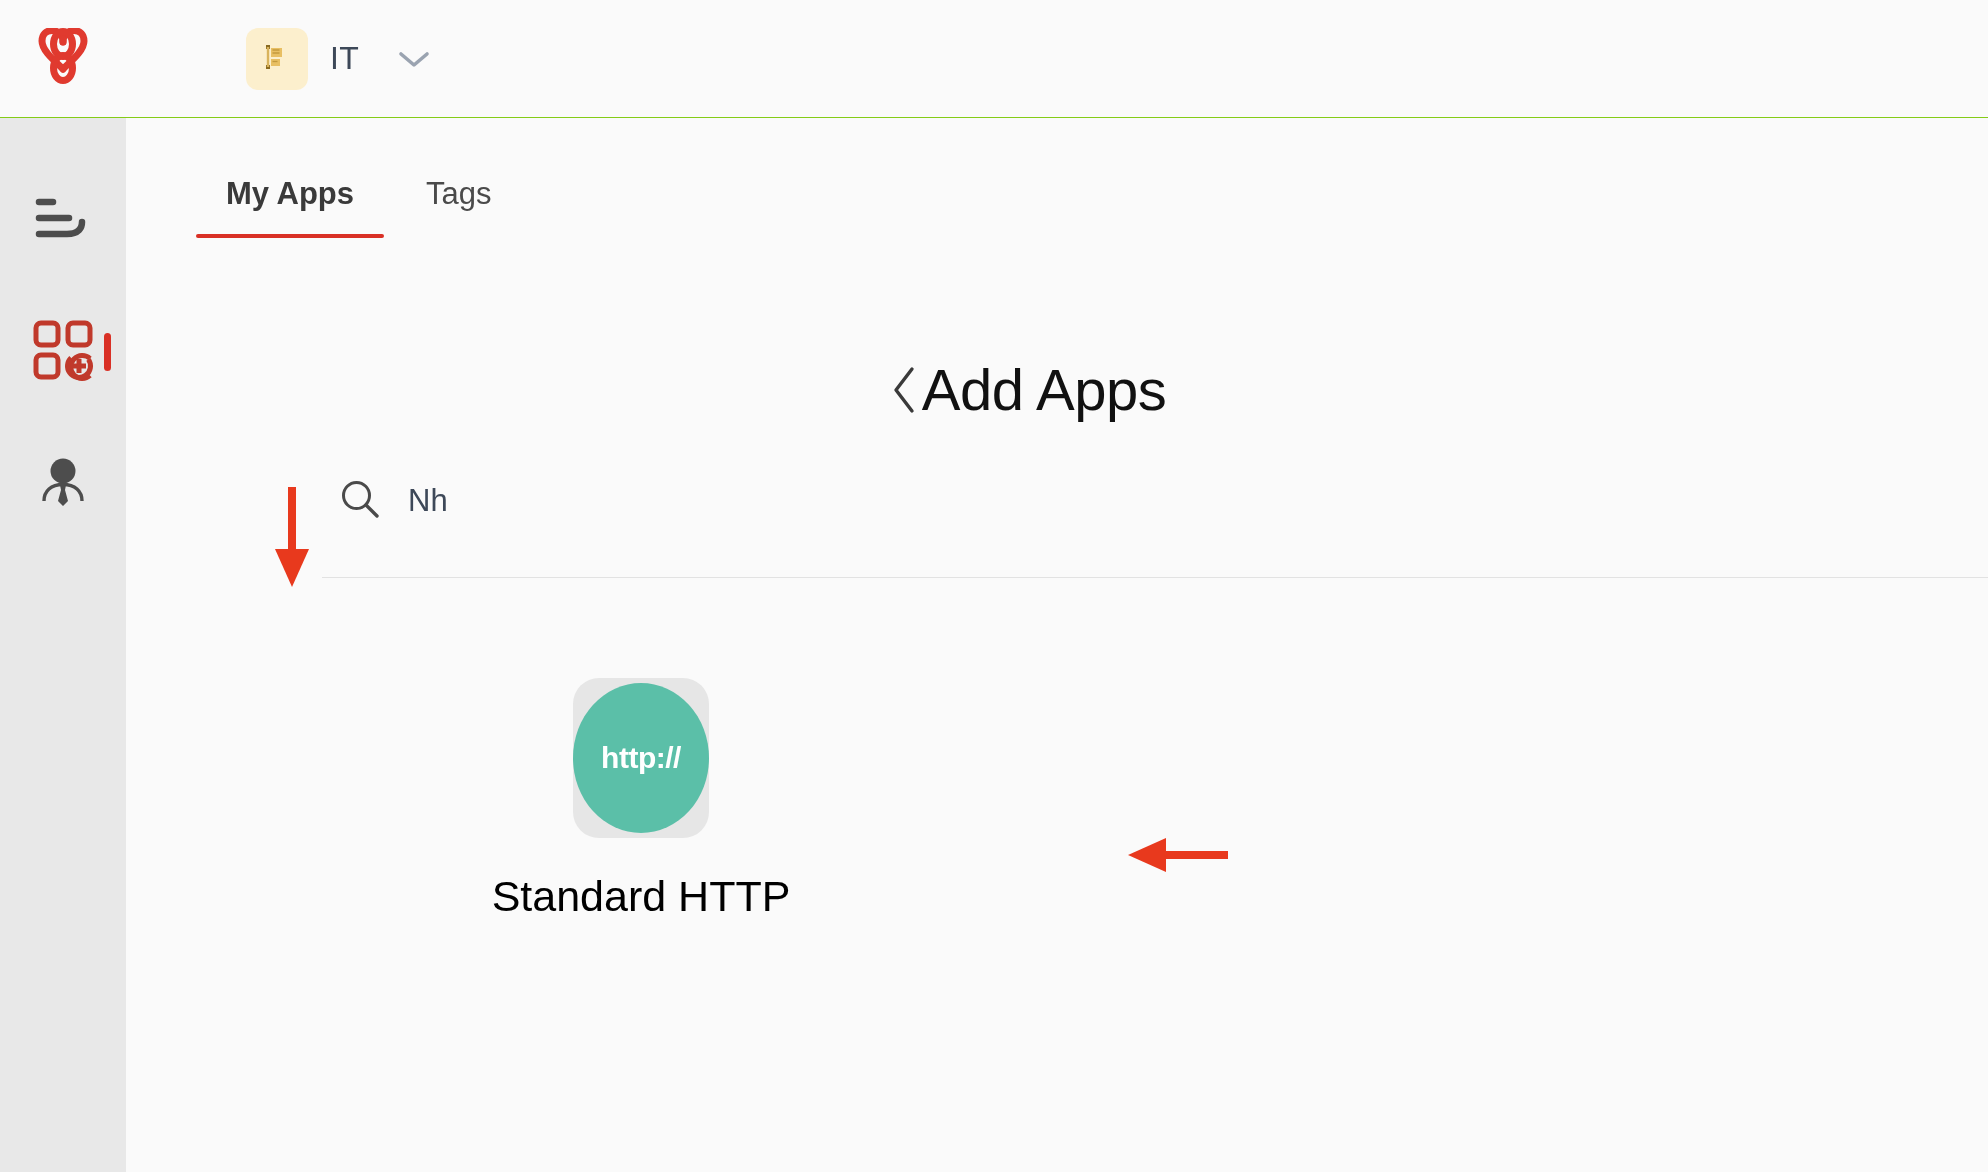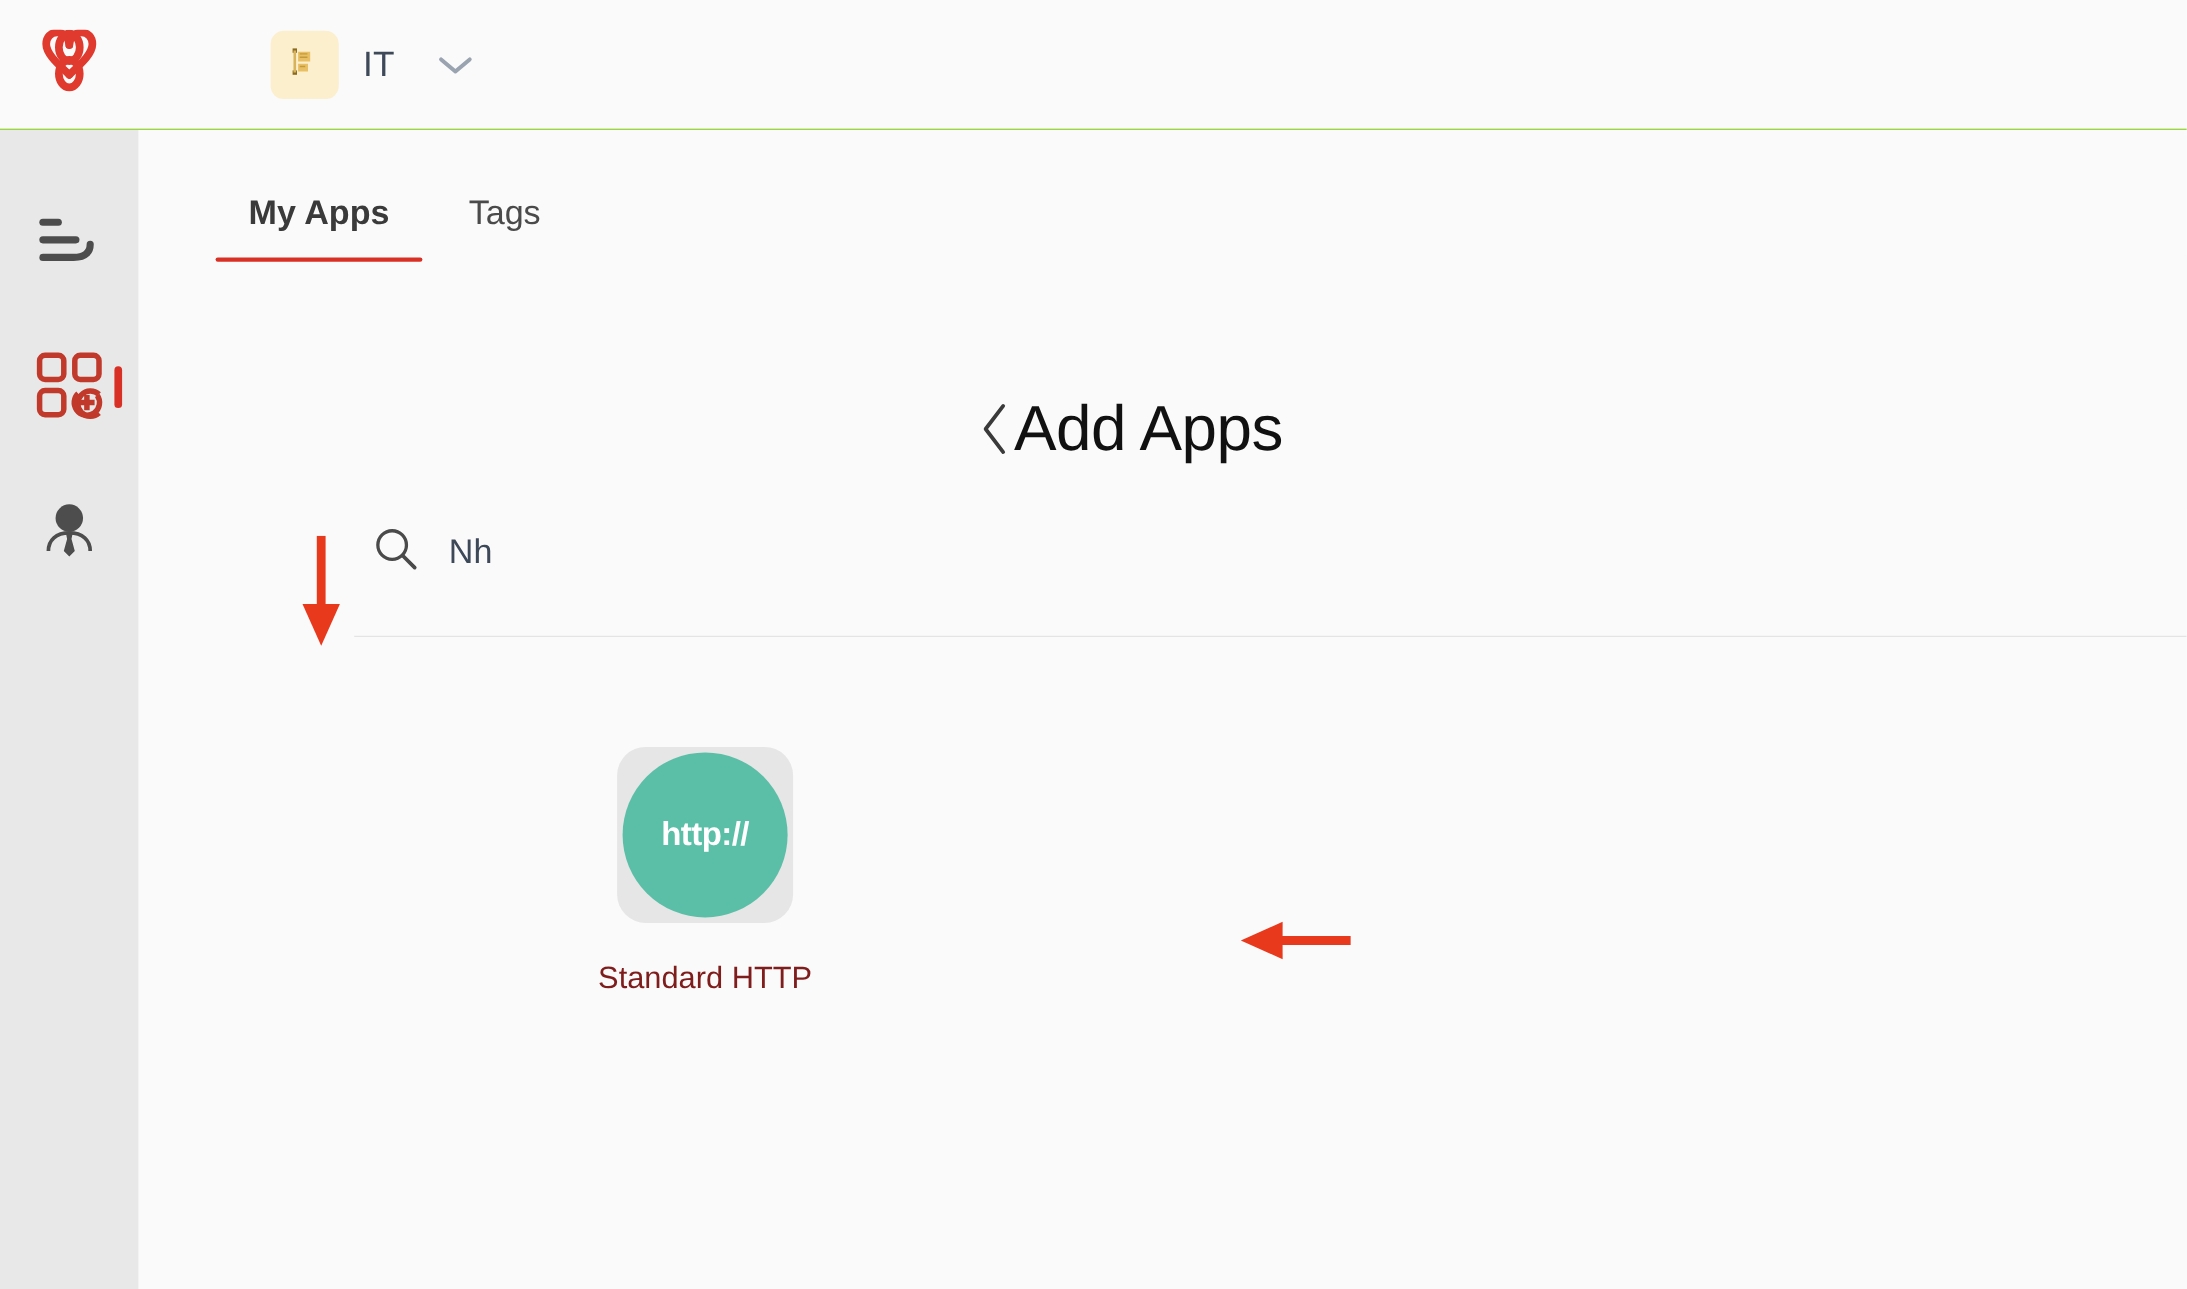--- a/index.html
+++ b/index.html
@@ -203,21 +203,21 @@
   .app-card {
     width: 430px;
     display: flex;
     flex-direction: column;
     align-items: center;
     gap: 34px;
     cursor: pointer;
   }
 
   .app-icon-tile {
-    width: 160px;
+    width: 136px;
     height: 160px;
     border-radius: 26px;
     background: #e6e6e6;
     display: flex;
     align-items: center;
     justify-content: center;
     overflow: hidden;
   }
 
   .app-icon-tile.teal-tile {
@@ -233,22 +233,22 @@
     display: flex;
     align-items: center;
     justify-content: center;
     color: #ffffff;
     font-size: 30px;
     font-weight: bold;
     letter-spacing: -0.5px;
   }
 
   .app-label {
-    font-size: 28px;
-    color: #7f1d1d;
+    font-size: 43px;
+    color: #000000;
   }
 
   
   .anno {
     position: absolute;
     pointer-events: none;
     z-index: 40;
   }
   #arrow-down-search { left: 272px; top: 487px; }
   #arrow-left-nham   { left: 1118px; top: 835px; }

